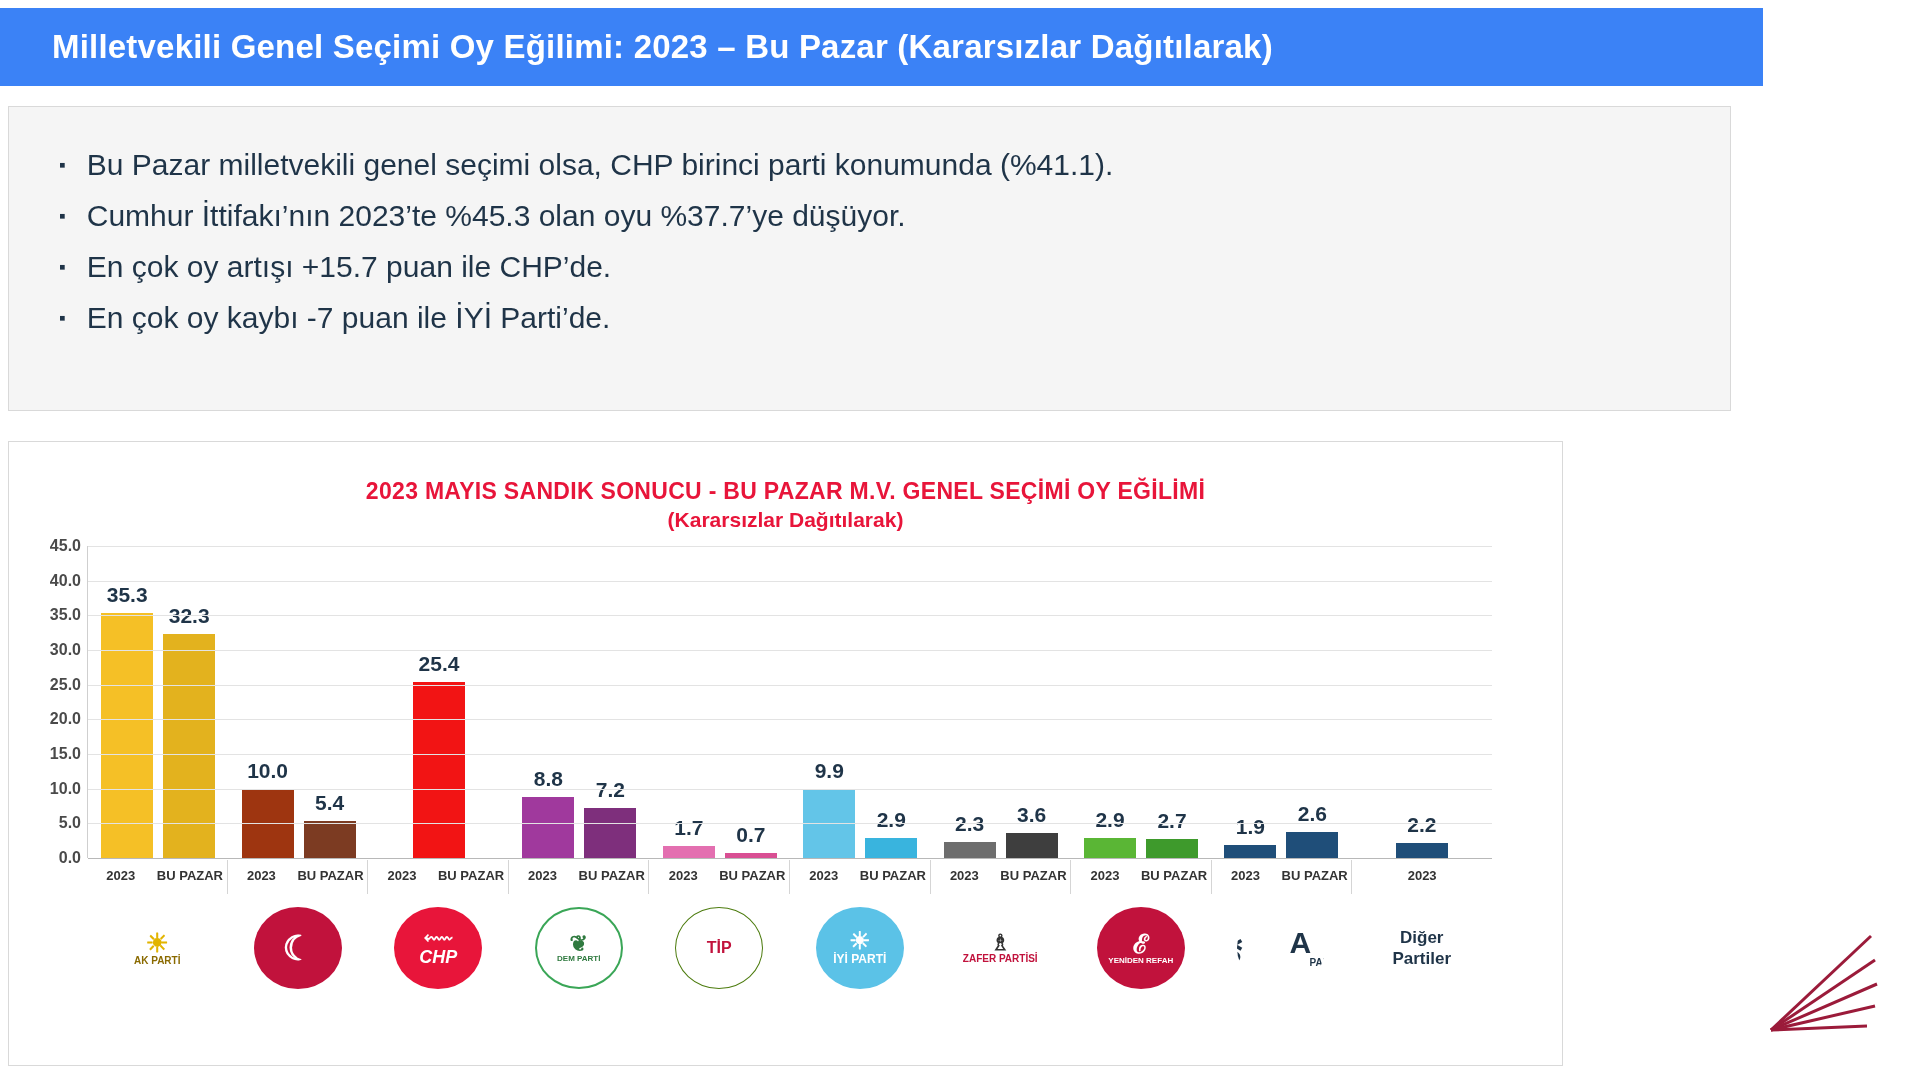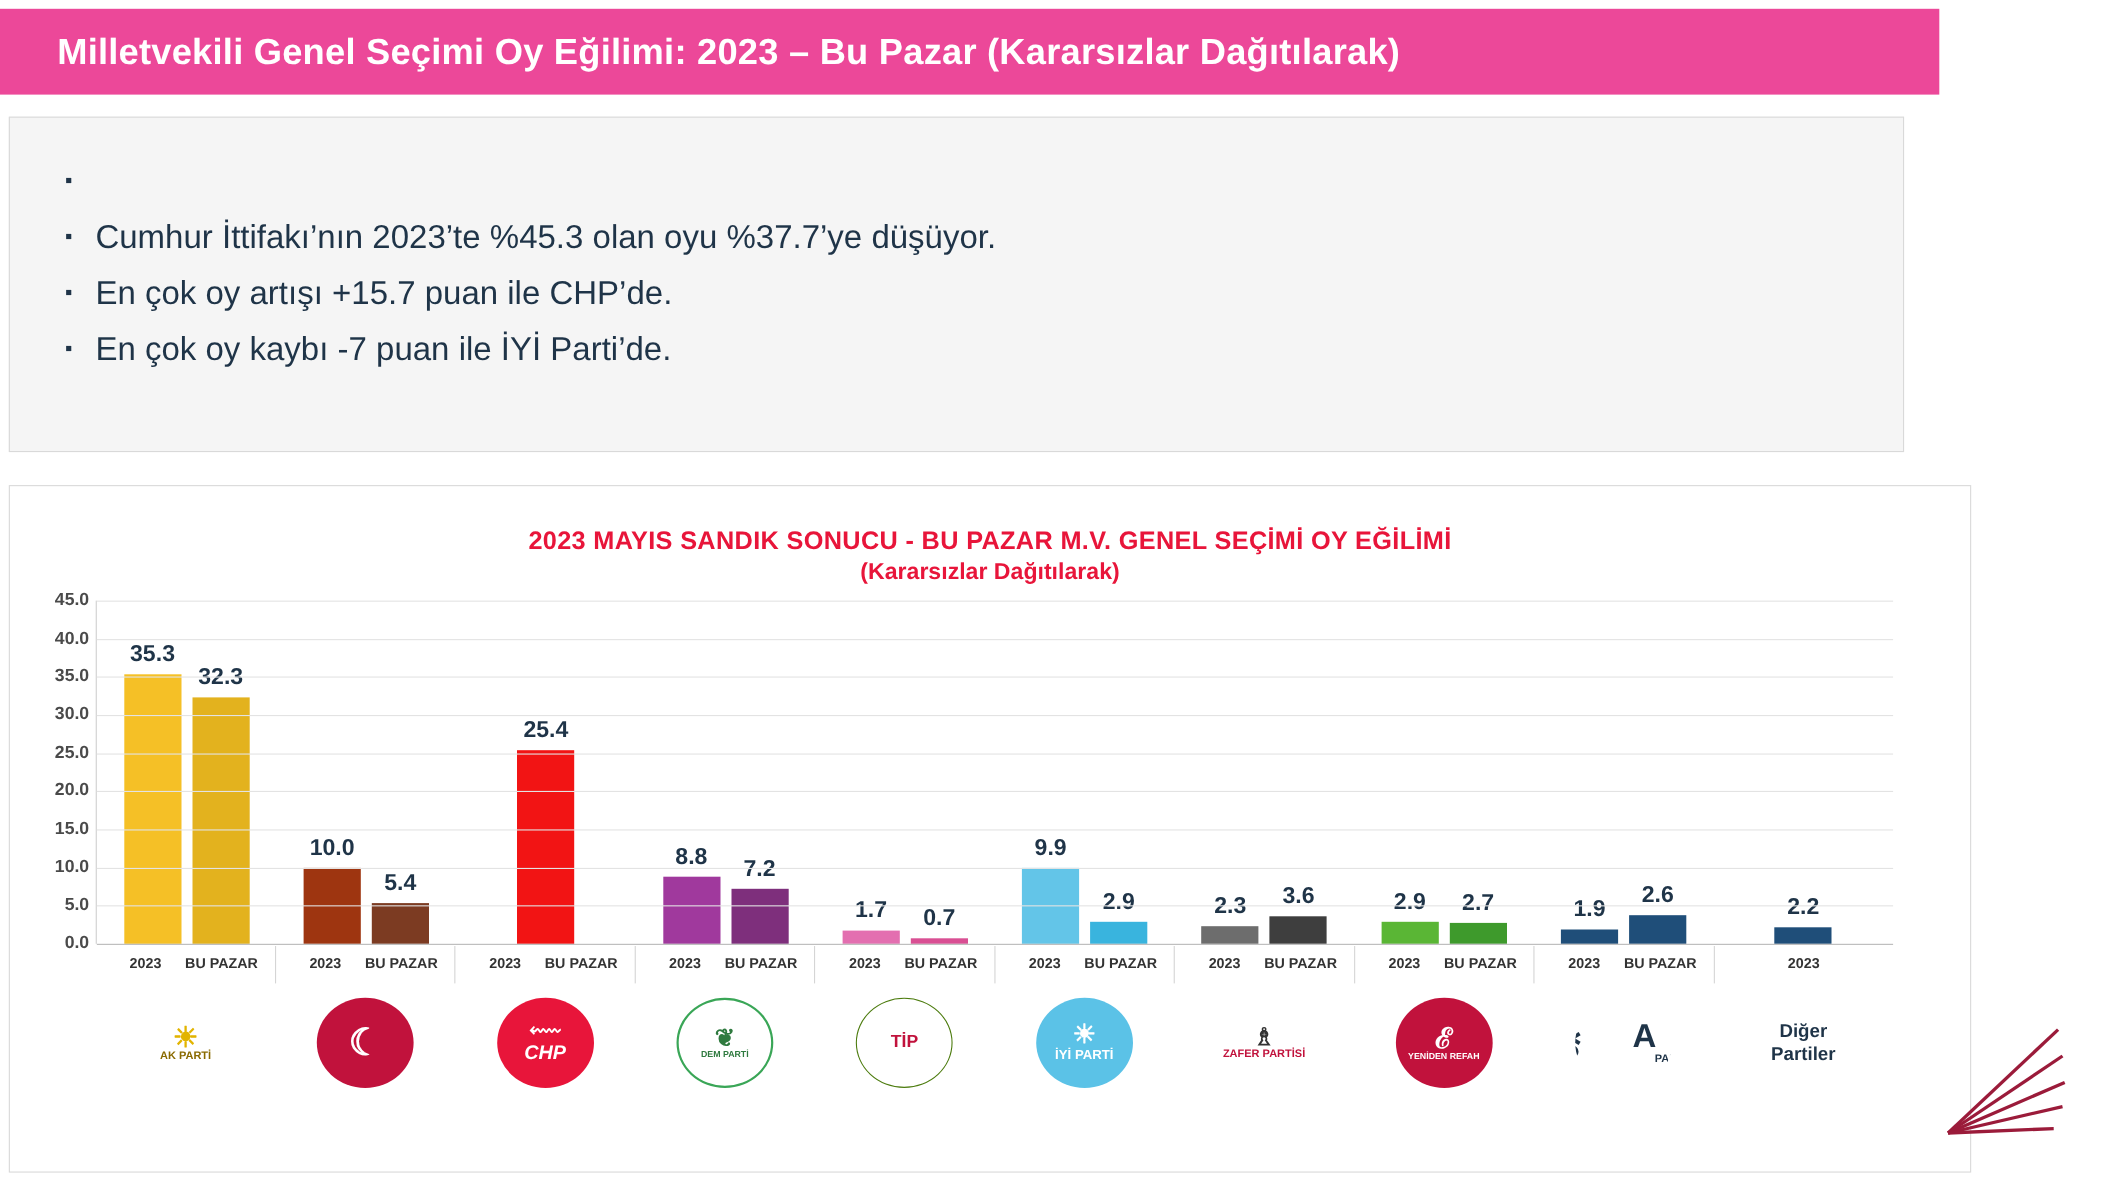--- a/index.html
+++ b/index.html
@@ -14,21 +14,21 @@
     position: relative;
     width: 1911px; height: 1078px;
     background: #ffffff;
   }
 
   
   .title-bar {
     position: absolute;
     left: 0; top: 8px;
     width: 1763px; height: 78px;
-    background: #ec4899;
+    background: #3b82f6;
     display: flex;
     align-items: center;
     padding-left: 52px;
   }
   .title-bar .title-text {
     color: #ffffff;
     font-size: 33px;
     font-weight: bold;
     letter-spacing: 0.2px;
     white-space: nowrap;
@@ -59,21 +59,21 @@
     color: #1f3448;
     font-size: 30px;
     line-height: 40px;
     white-space: nowrap;
   }
 
   
   .chart-panel {
     position: absolute;
     left: 8px; top: 441px;
-    width: 1784px; height: 625px;
+    width: 1555px; height: 625px;
     background: #ffffff;
     border: 1px solid #d9d9d9;
   }
   .chart-title {
     text-align: center;
     color: #e8153a;
     font-weight: bold;
     font-size: 23px;
     margin-top: 34px;
     line-height: 30px;
@@ -253,20 +253,21 @@
 
 <div class="page">
 
   <div class="title-bar">
     <div class="title-text">Milletvekili Genel Seçimi Oy Eğilimi: 2023 – Bu Pazar (Kararsızlar Dağıtılarak)</div>
   </div>
 
   <div class="bullet-box">
     <div class="bullet-row">
       <span class="bullet-marker">▪</span>
+      <span class="bullet-text">Bu Pazar milletvekili genel seçimi olsa, CHP birinci parti konumunda (%41.1).</span>
     </div>
     <div class="bullet-row">
       <span class="bullet-marker">▪</span>
       <span class="bullet-text">Cumhur İttifakı’nın 2023’te %45.3 olan oyu %37.7’ye düşüyor.</span>
     </div>
     <div class="bullet-row">
       <span class="bullet-marker">▪</span>
       <span class="bullet-text">En çok oy artışı +15.7 puan ile CHP’de.</span>
     </div>
     <div class="bullet-row">

